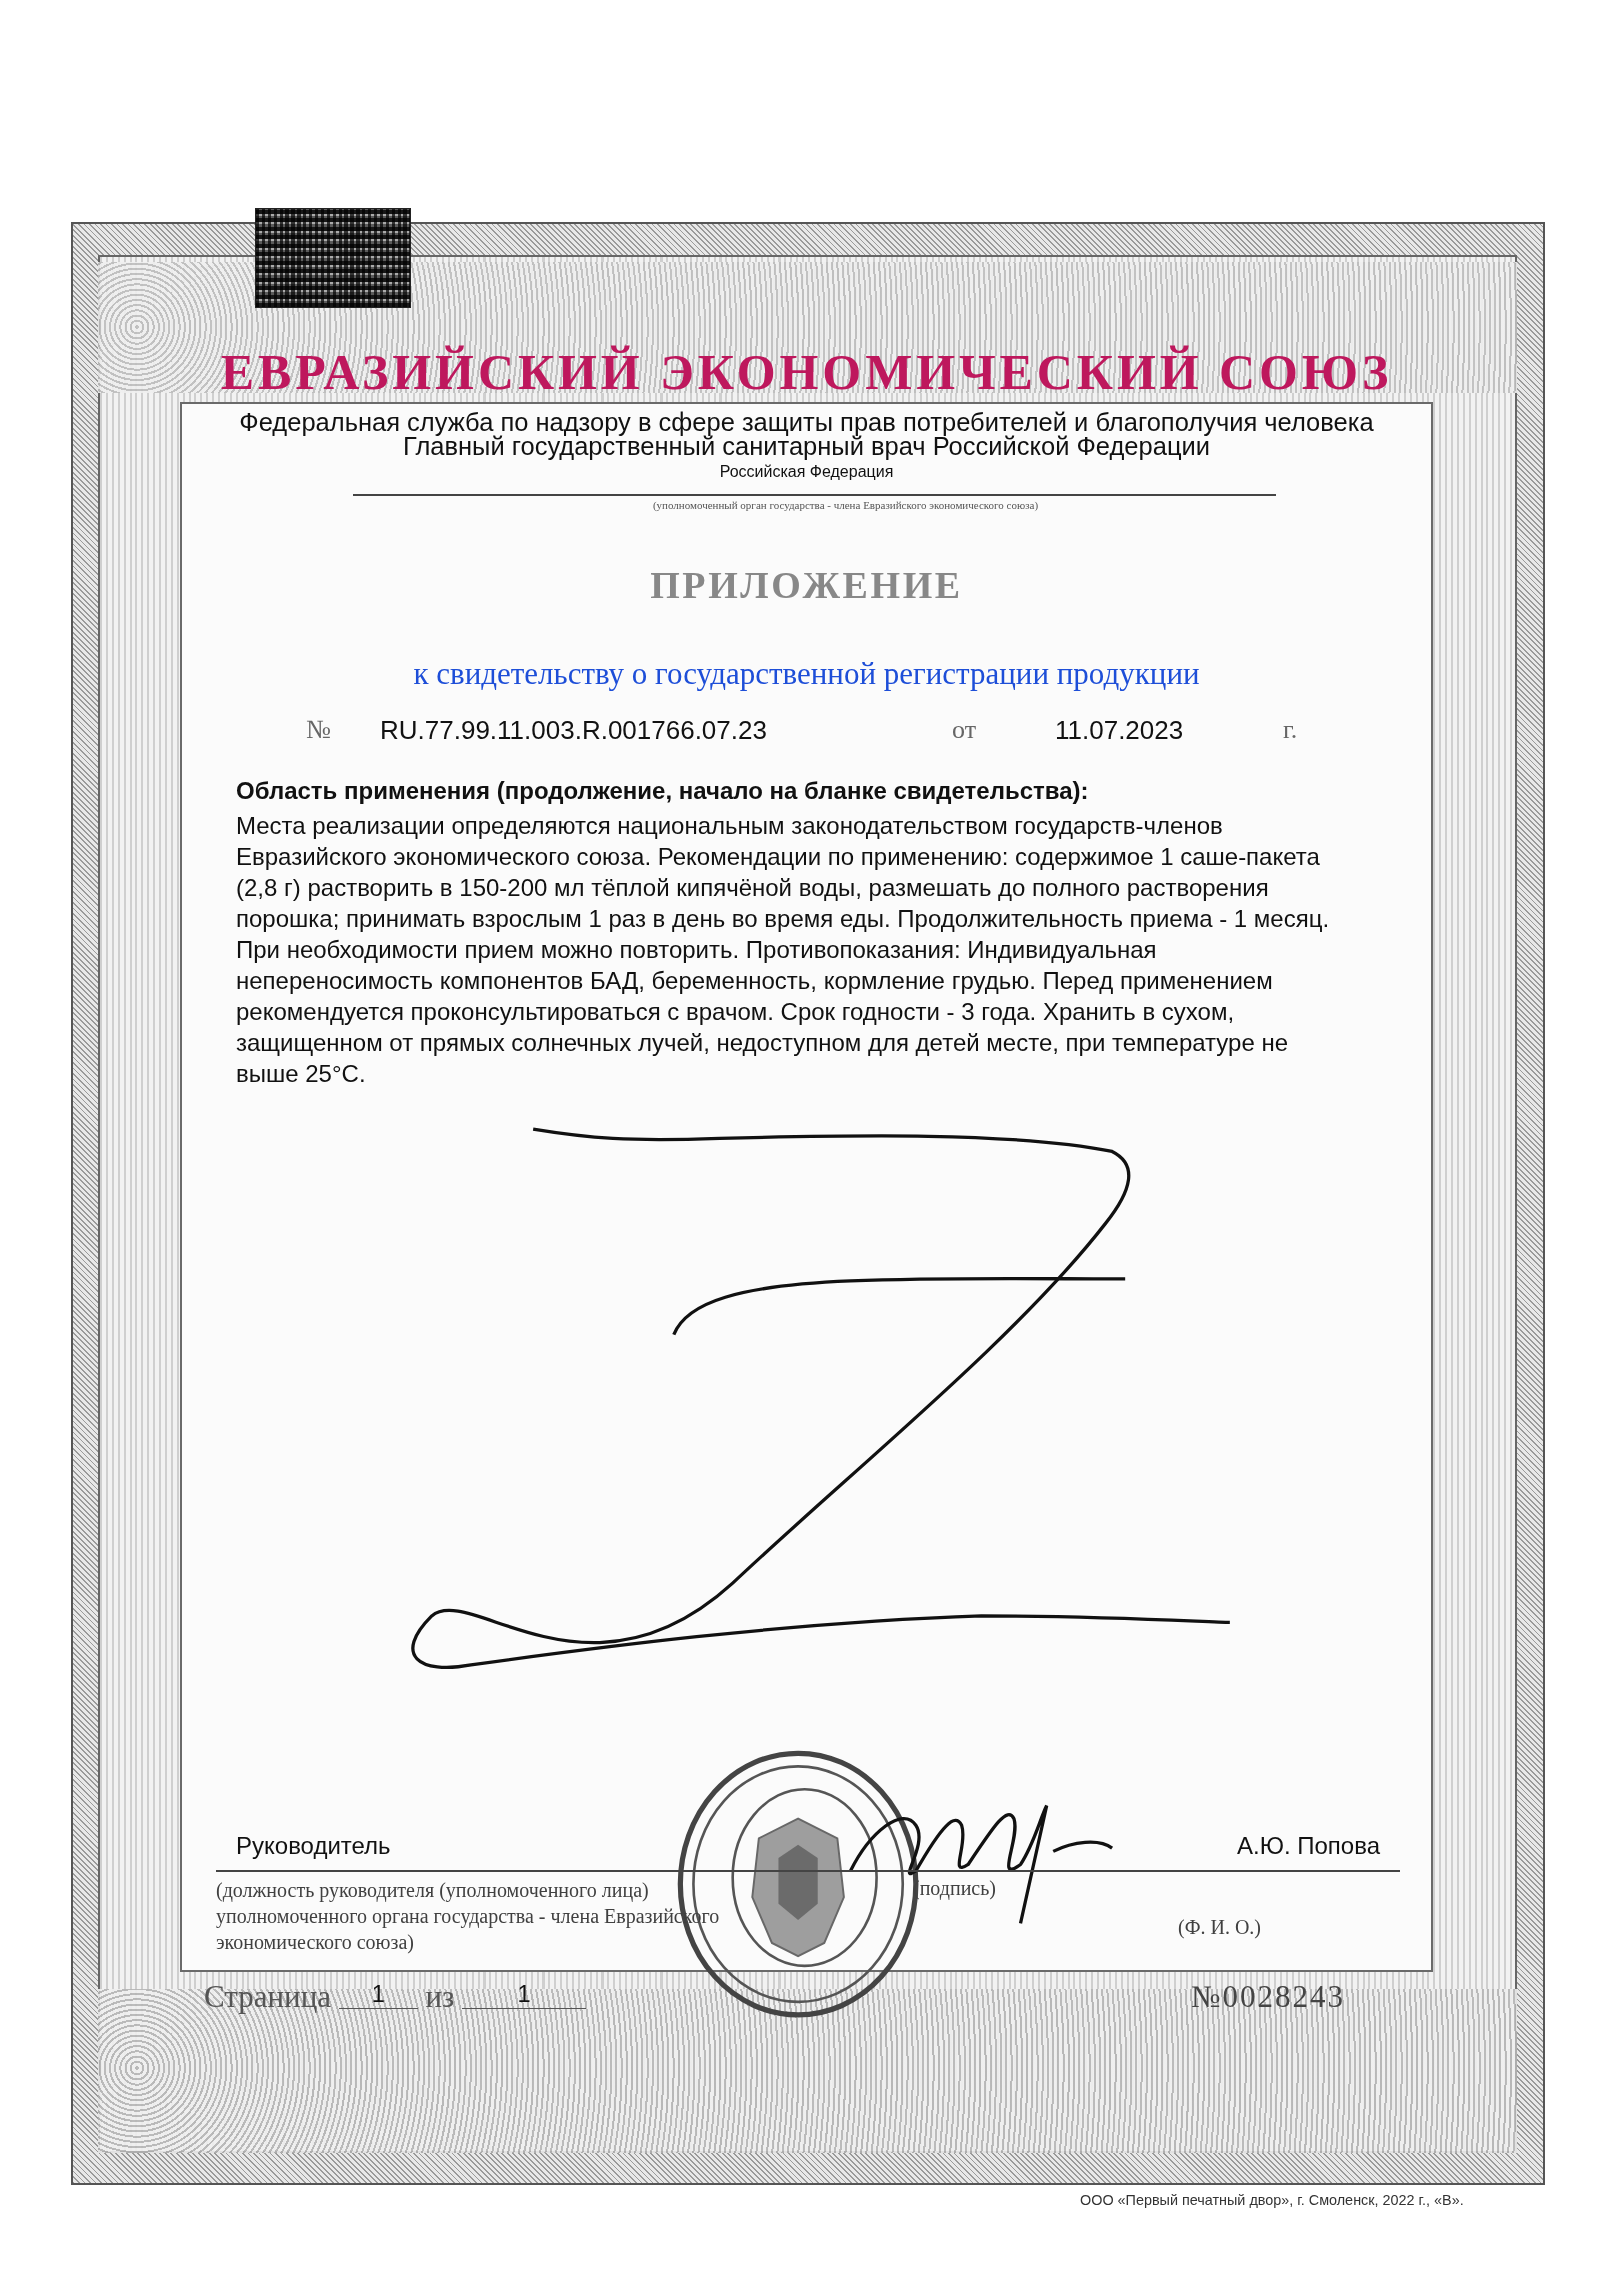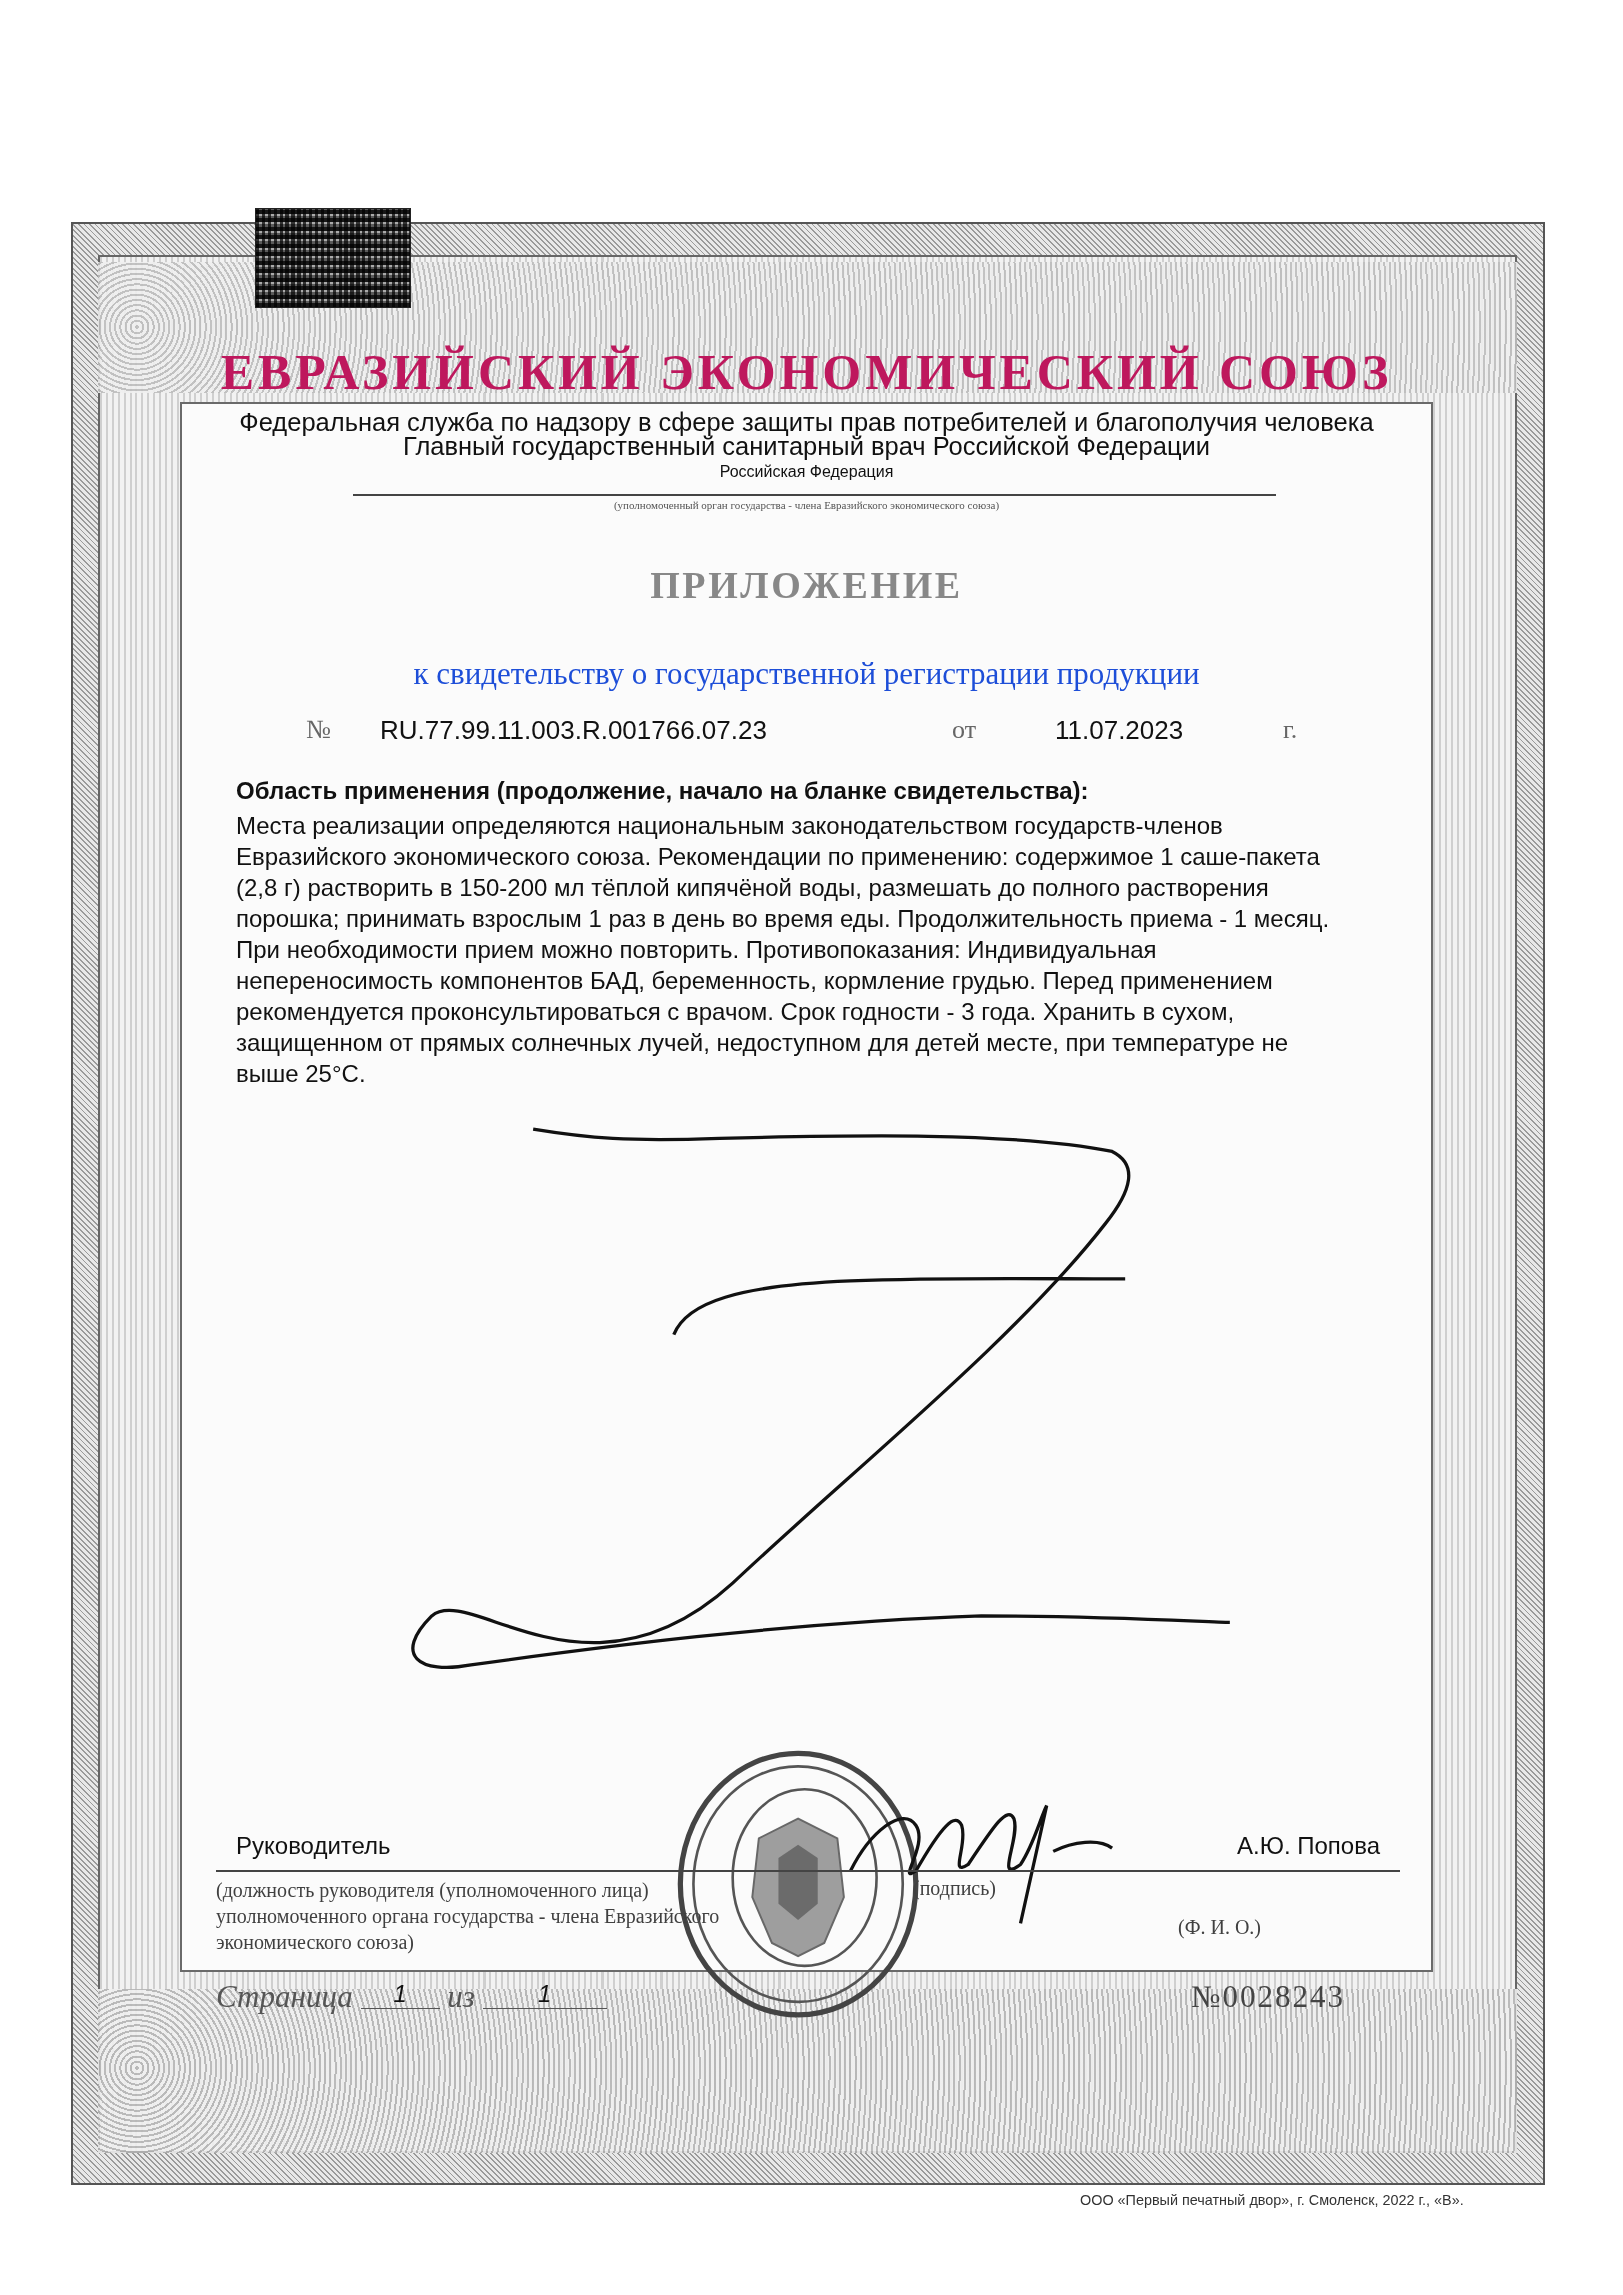--- a/index.html
+++ b/index.html
@@ -25,37 +25,37 @@
       repeating-linear-gradient(0deg,#222 0 3.9px,#888 3.9px 6.5px,#fff 6.5px 8.5px),
       repeating-linear-gradient(90deg,#333 0 3.3px,#aaa 3.3px 5.9px);
     background-blend-mode:multiply;border:1.3px solid #222;}
   .serif{font-family:"Liberation Serif",serif;}
   .center{text-align:center;left:180px;width:1253px;}
   .union{top:343px;font-size:50px;letter-spacing:3.9px;color:#be185d;font-weight:bold;}
   .agency{top:400px;font-size:25.5px;margin-top:8px;}
   .officer{top:432px;font-size:25.5px;}
   .country{top:463px;font-size:16px;}
   .country-rule{left:353px;top:494px;width:923px;height:0;border-top:2px solid #444;}
-  .country-caption{top:499px;font-size:11px;color:#555;}
+  .country-caption{top:499px;font-size:11px;color:#555;padding-left:39px;}
   .annex{top:563px;font-size:38px;font-weight:bold;color:#888;letter-spacing:2.6px;}
   .annex-sub{top:656px;font-size:31px;color:#1d4ed8;}
   .regline{top:715px;font-size:26px;left:0;width:1623px;}
   .regline span{position:absolute;}
   .scope-title{left:236px;top:777px;font-size:24px;font-weight:bold;}
   .scope-body{left:236px;top:810px;width:1165px;font-size:24px;line-height:31px;}
   .scope-line{display:block;white-space:nowrap;}
   .sig-svg{left:0;top:0;width:1623px;height:2295px;pointer-events:none;}
   .head-label{left:236px;top:1832px;font-size:24px;}
   .head-name{left:1237px;top:1832px;font-size:24px;}
   .sig-rule{left:216px;top:1870px;width:1184px;height:0;border-top:2px solid #444;}
   .small-serif{font-family:"Liberation Serif",serif;font-size:20px;color:#404040;}
   .pos-caption{left:216px;top:1877px;width:537px;line-height:26px;}
   .sig-caption{left:913px;top:1877px;}
   .fio-caption{left:1178px;top:1880px;margin-top:36px;}
-  .page-row{left:216px;top:1979px;font-family:"Liberation Serif",serif;font-size:31px;color:#555;font-style:italic;}
+  .page-row{left:204px;top:1979px;font-family:"Liberation Serif",serif;font-size:31px;color:#555;}
   .page-num{display:inline-block;width:79px;border-bottom:1.3px solid #555;text-align:center;color:#111;font-family:"Liberation Sans",sans-serif;font-size:23.6px;vertical-align:5.2px;}
   .page-num.wide{width:124px;}
   .form-no{left:1191px;top:1979px;font-family:"Liberation Serif",serif;font-size:31px;color:#444;letter-spacing:2px;}
   .printer{left:1080px;top:2192px;font-size:14.4px;color:#333;}
 </style>
 </head>
 <body>
 
 <div class="abs border-outer"></div>
 <div class="abs border-band"></div>

